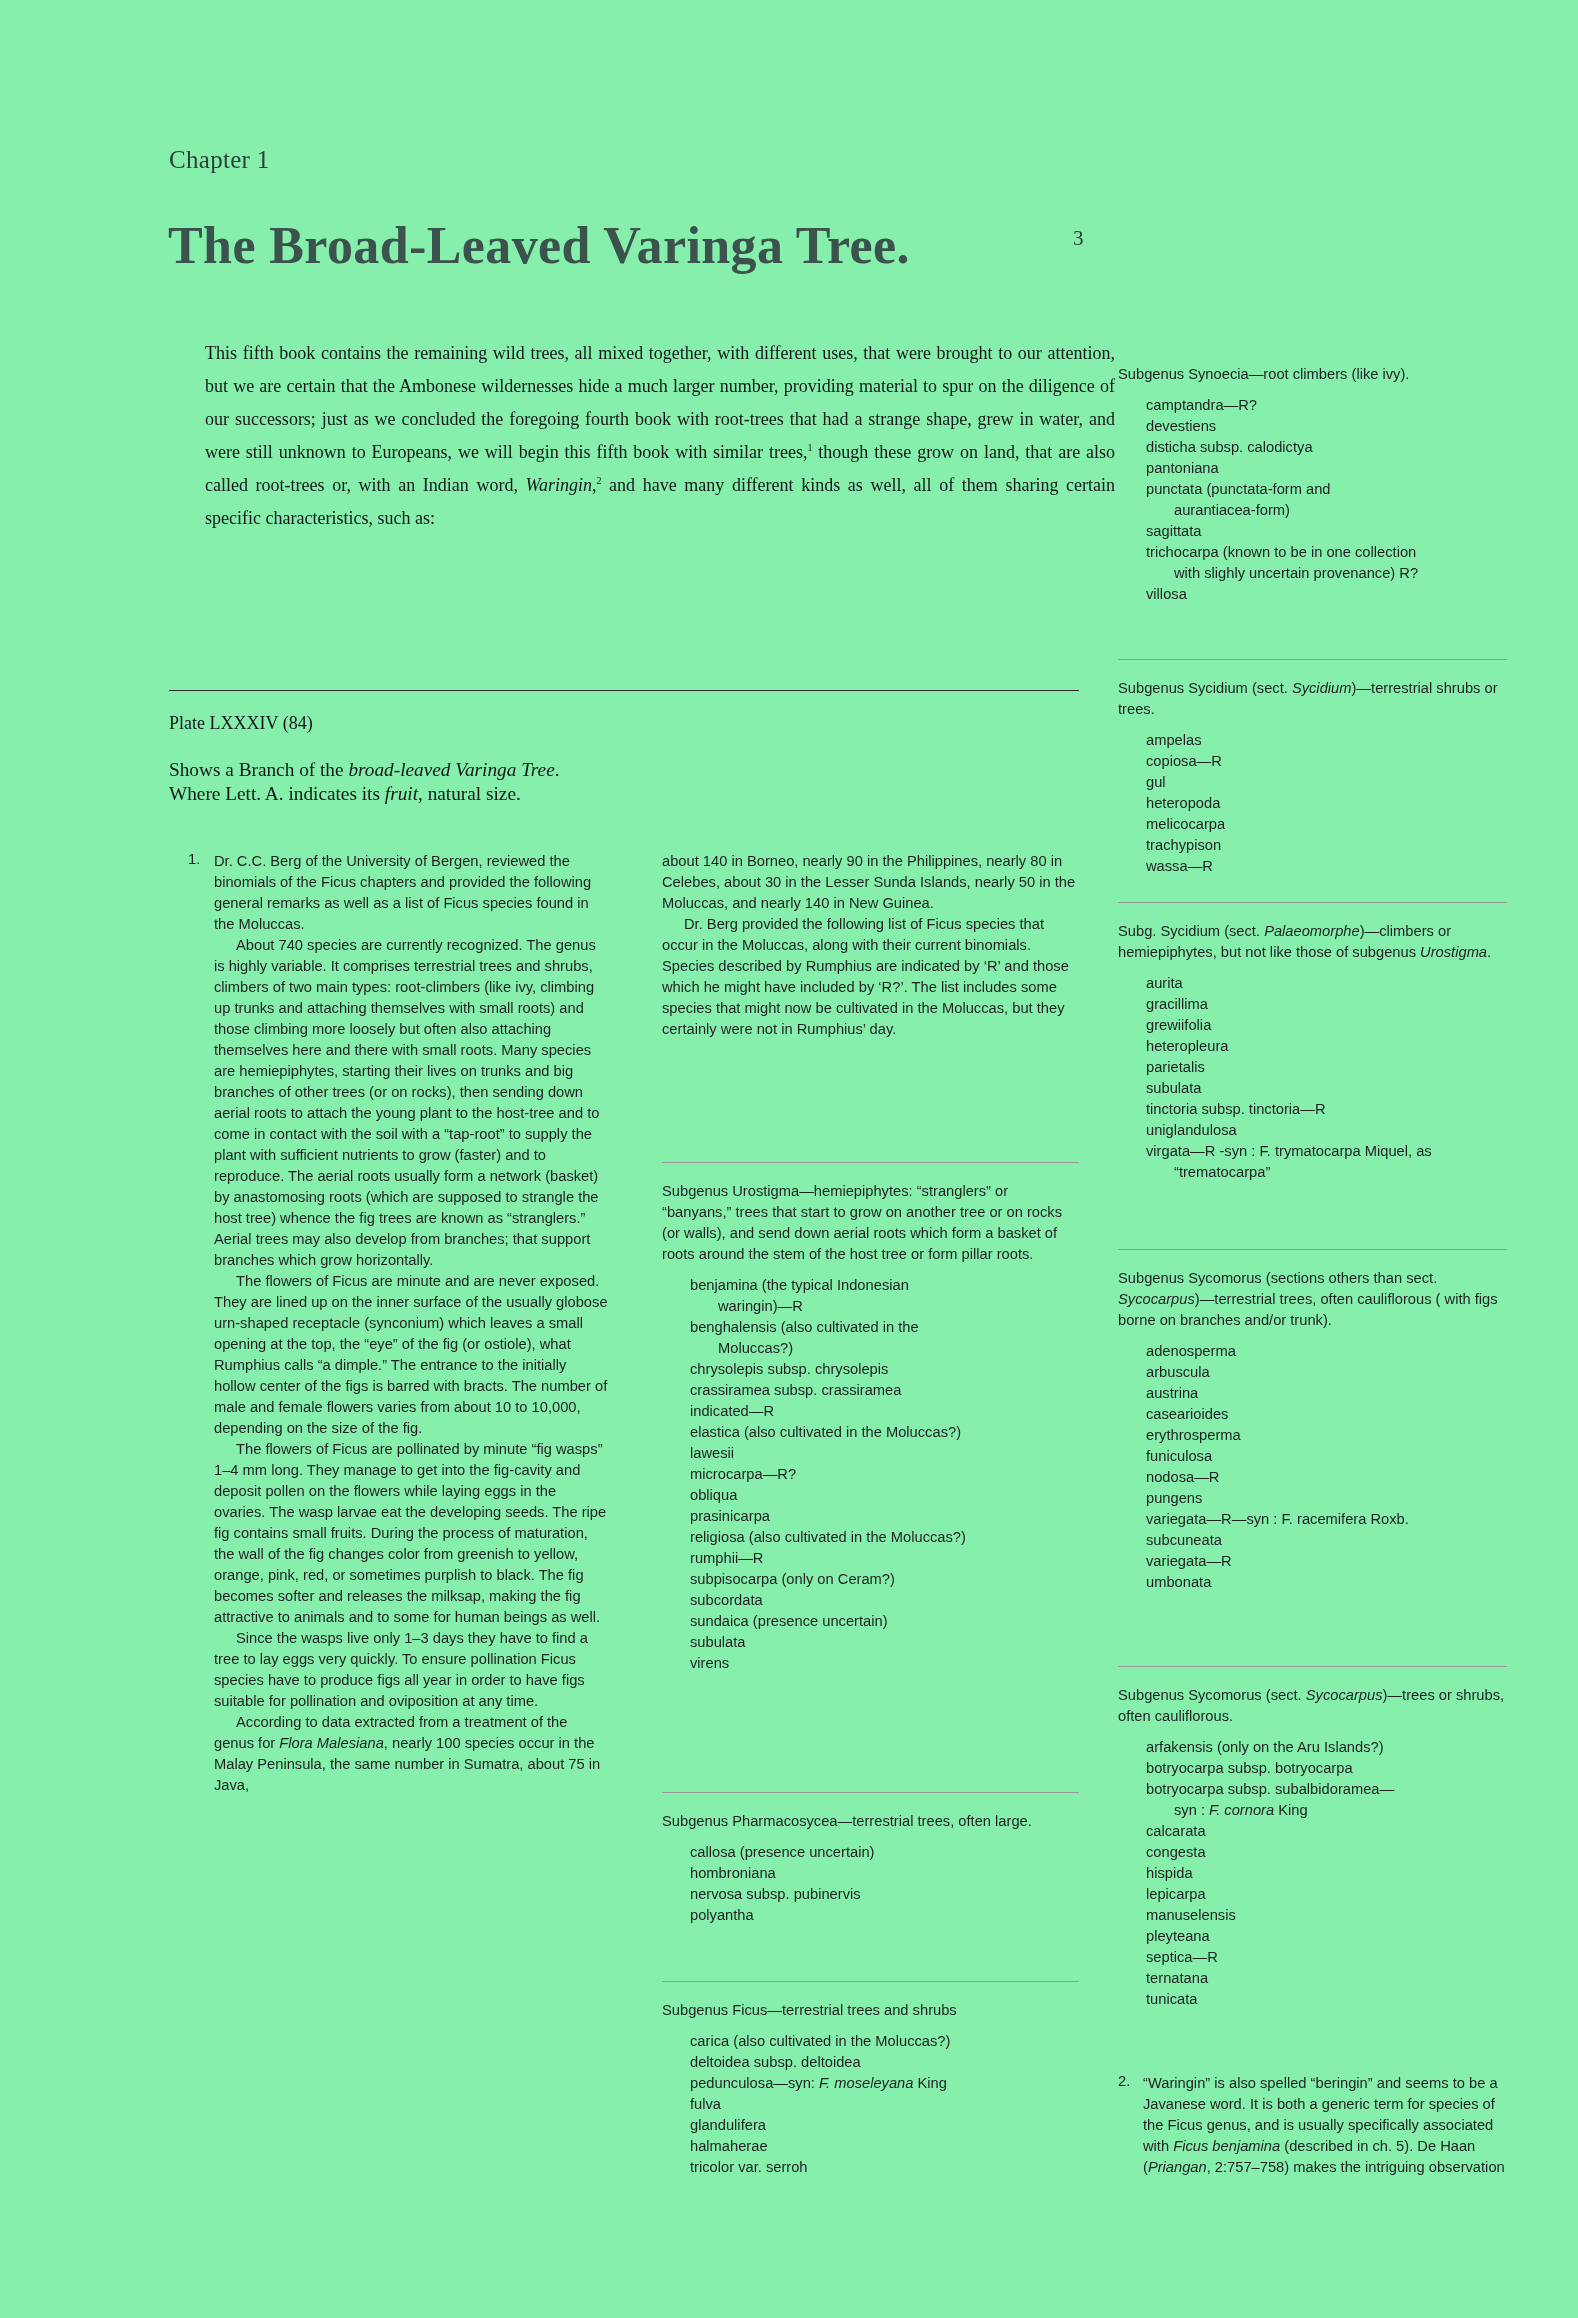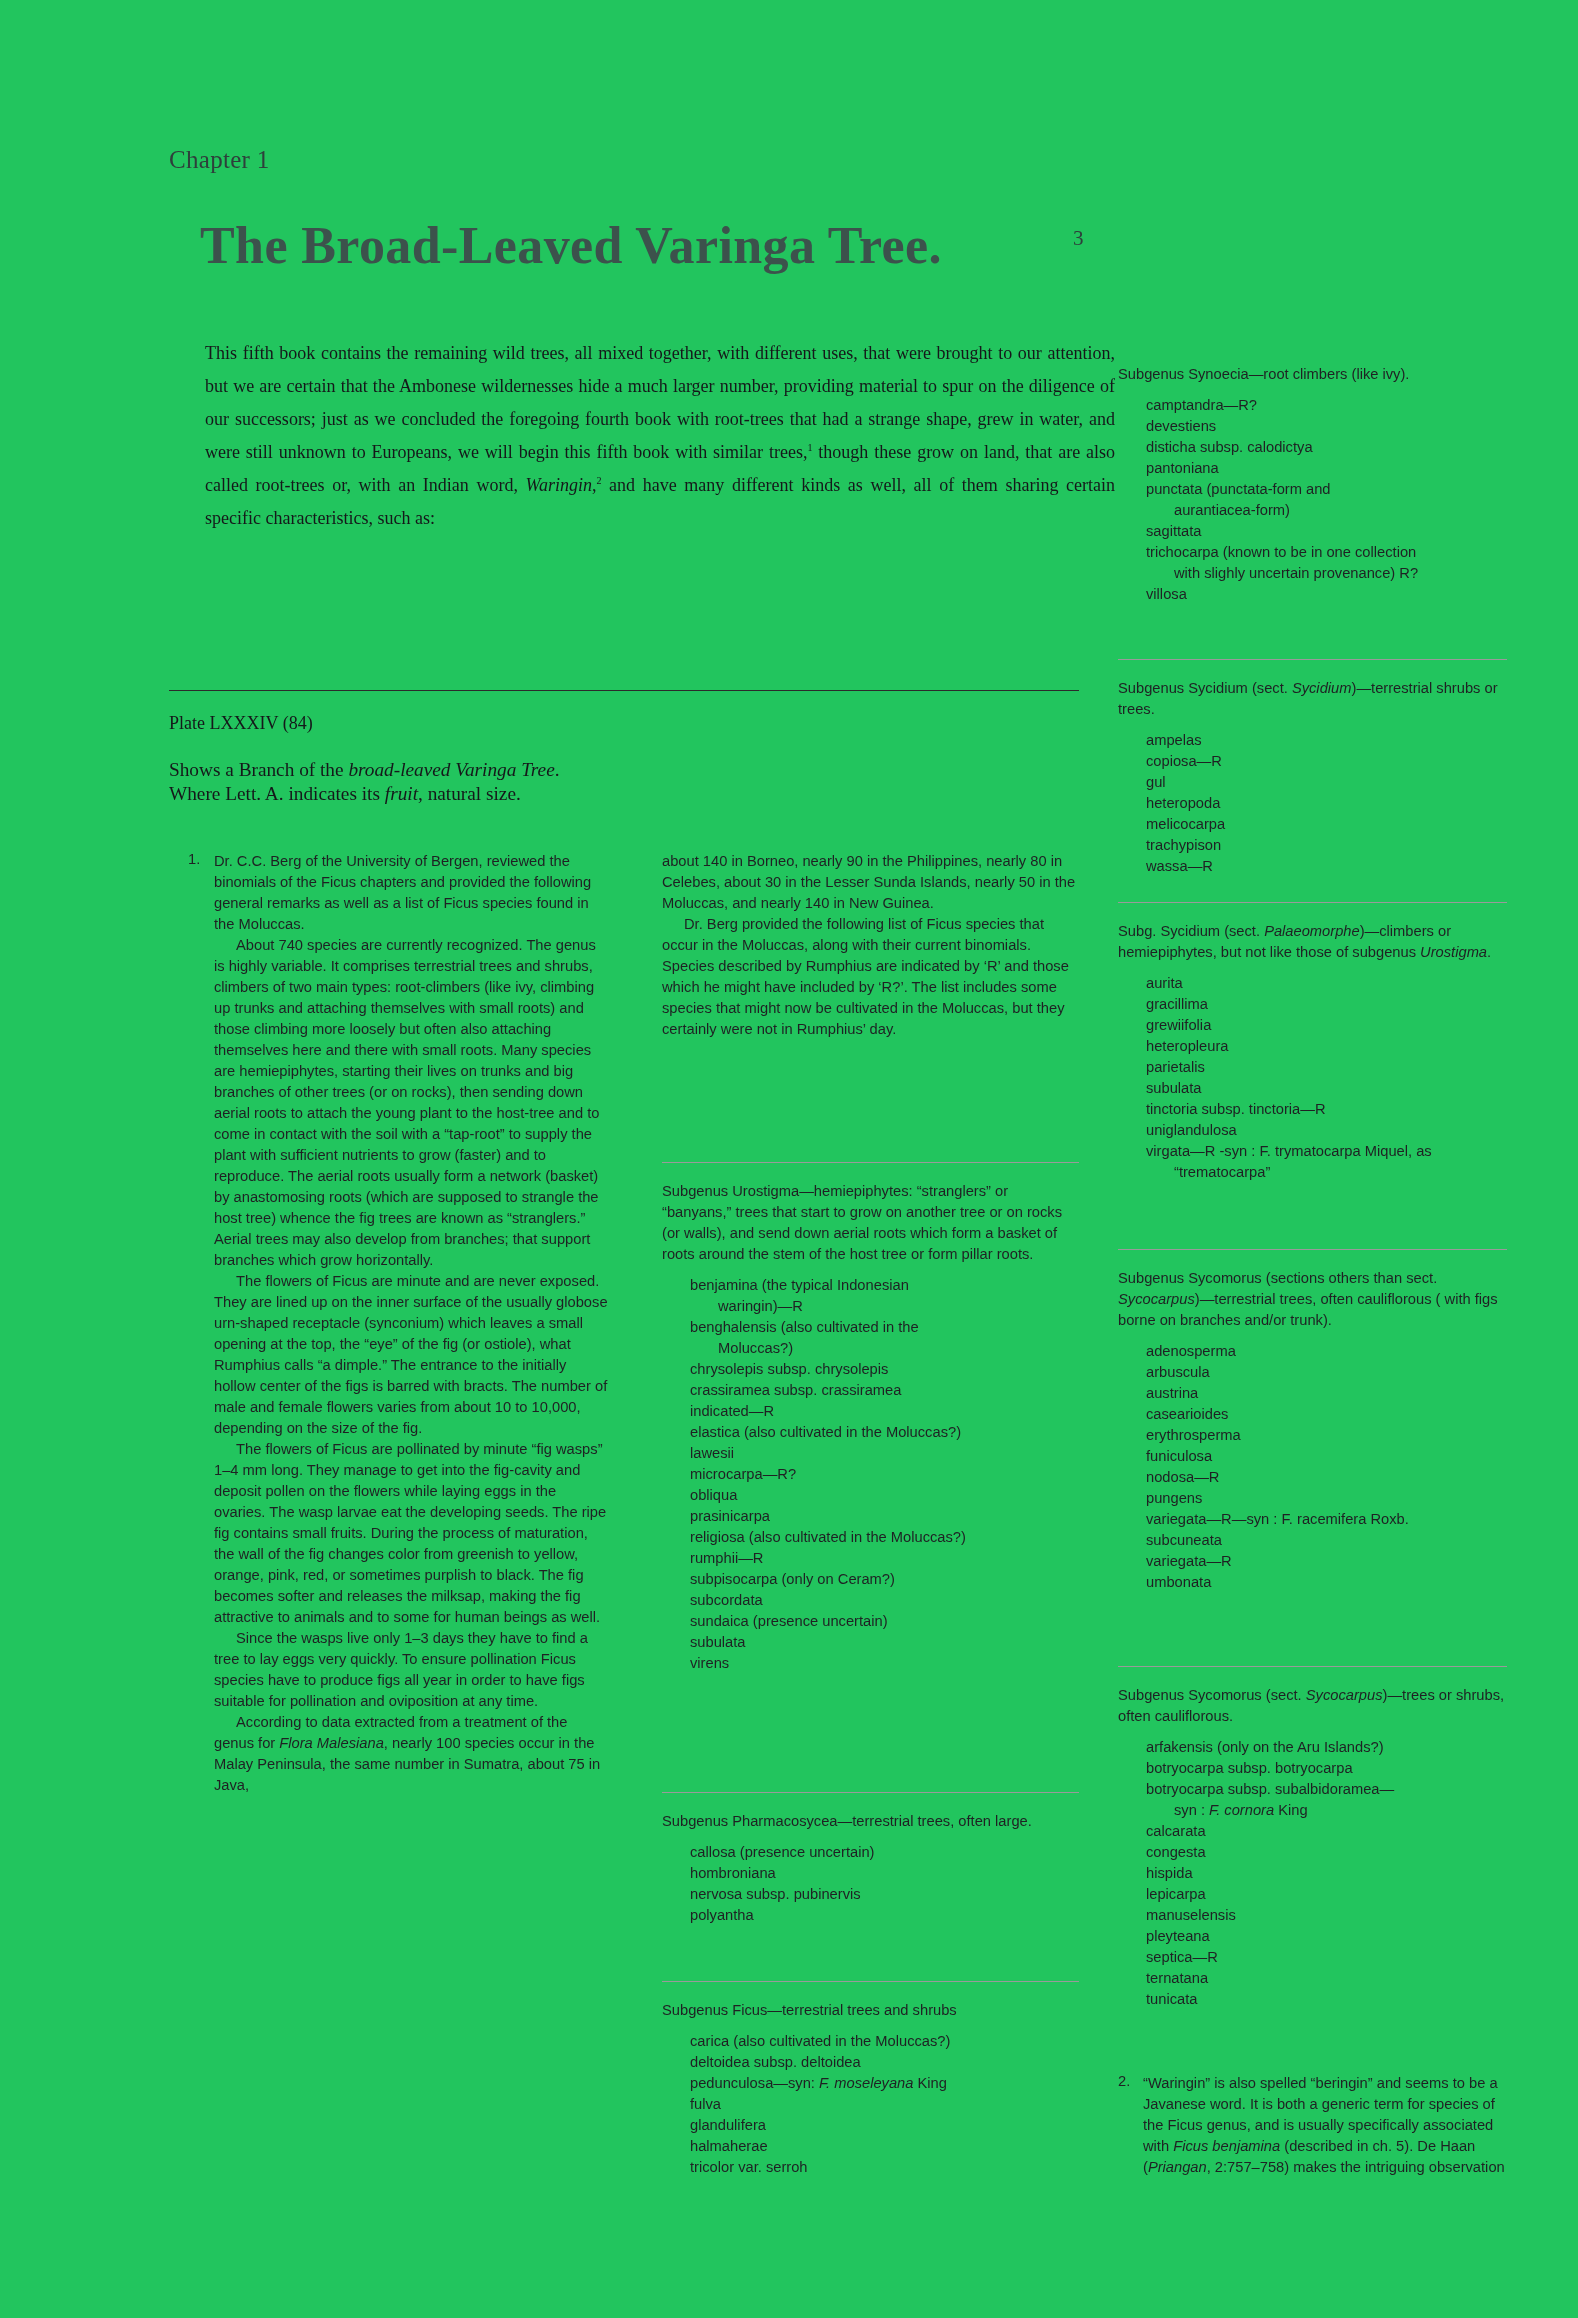--- a/index.html
+++ b/index.html
@@ -6,35 +6,35 @@
   body{
     width:1578px;height:2319px;
     font-family:"Liberation Sans",sans-serif;
     color:#1a1a1a;
     -webkit-font-smoothing:antialiased;
     position:relative;
     overflow:hidden;
   }
   .page{
     position:absolute;inset:0;
-    background:#22c55e;
+    background:#86efac;
     text-decoration:underline;
   }
 
   
   .chapter-label{
     position:absolute;left:169px;top:146px;
     font-family:"Liberation Serif",serif;
     font-size:25px;letter-spacing:0.3px;color:#2e3f3b;
   }
   .page-title{
     position:absolute;left:168px;top:184px;
     font-family:"Liberation Serif",serif;
     font-size:52px;line-height:1.05;
-    color:#3c524c;letter-spacing:0.4px;white-space:nowrap;margin-left:32px;
+    color:#3c524c;letter-spacing:0.4px;white-space:nowrap;
   }
   .folio{
     position:absolute;left:1073px;top:226px;
     font-family:"Liberation Serif",serif;
     font-size:21px;color:#2e3f3b;
   }
 
   
   .intro{
     position:absolute;left:169px;top:337px;width:910px;

